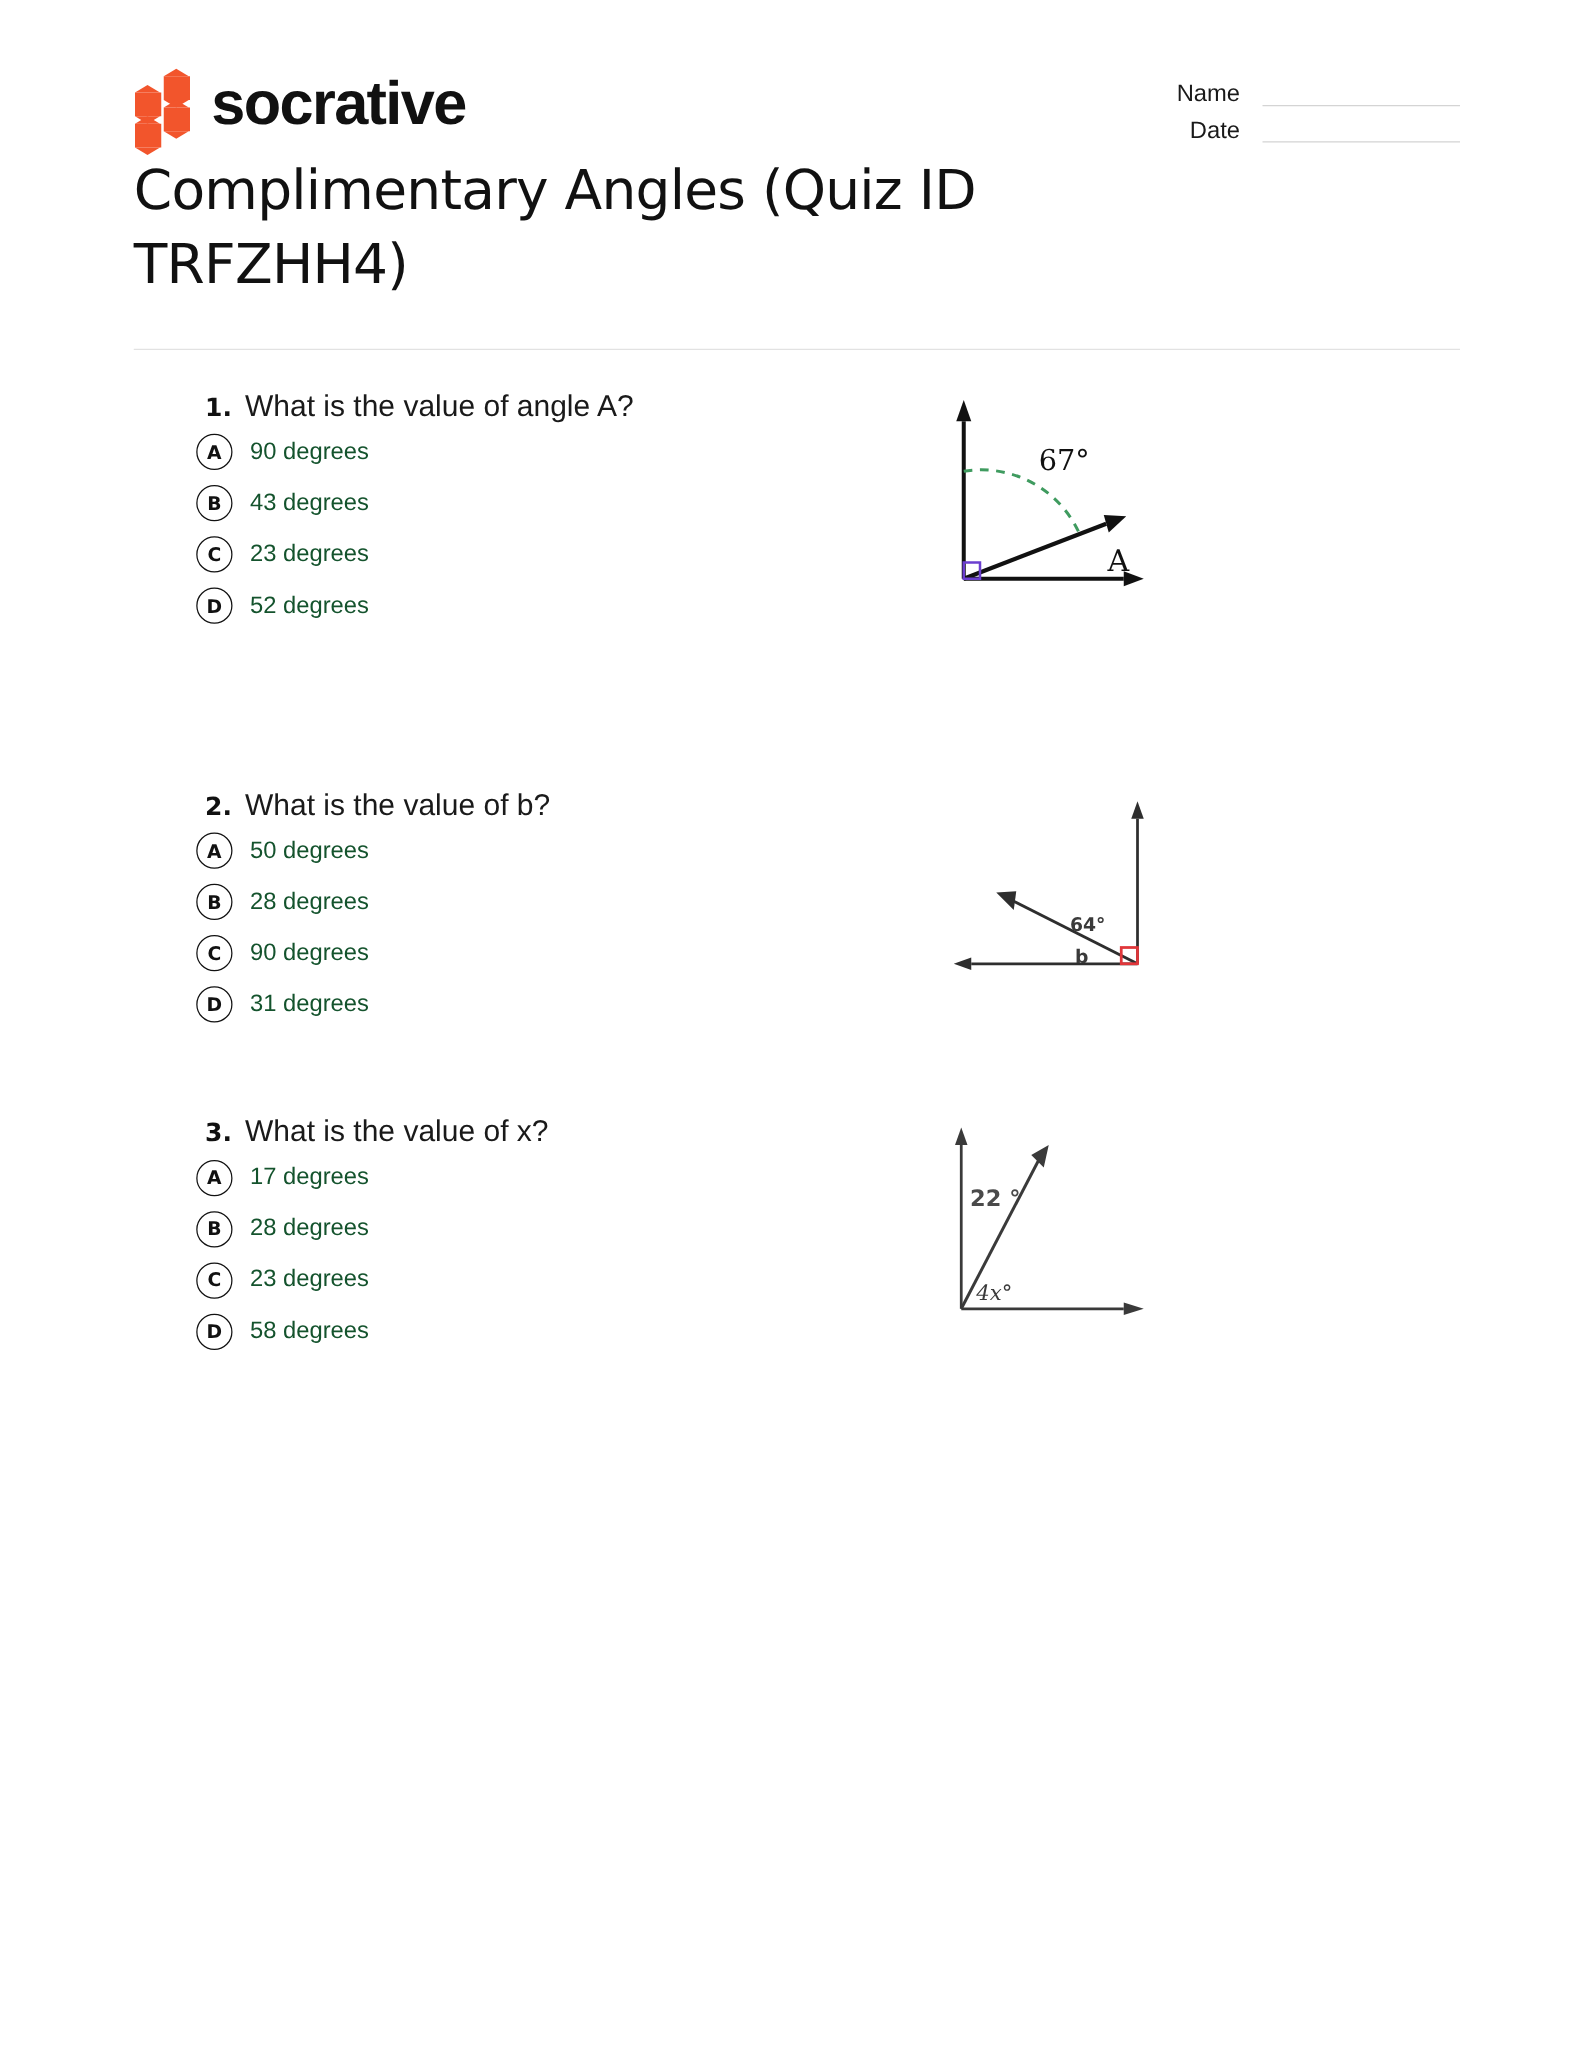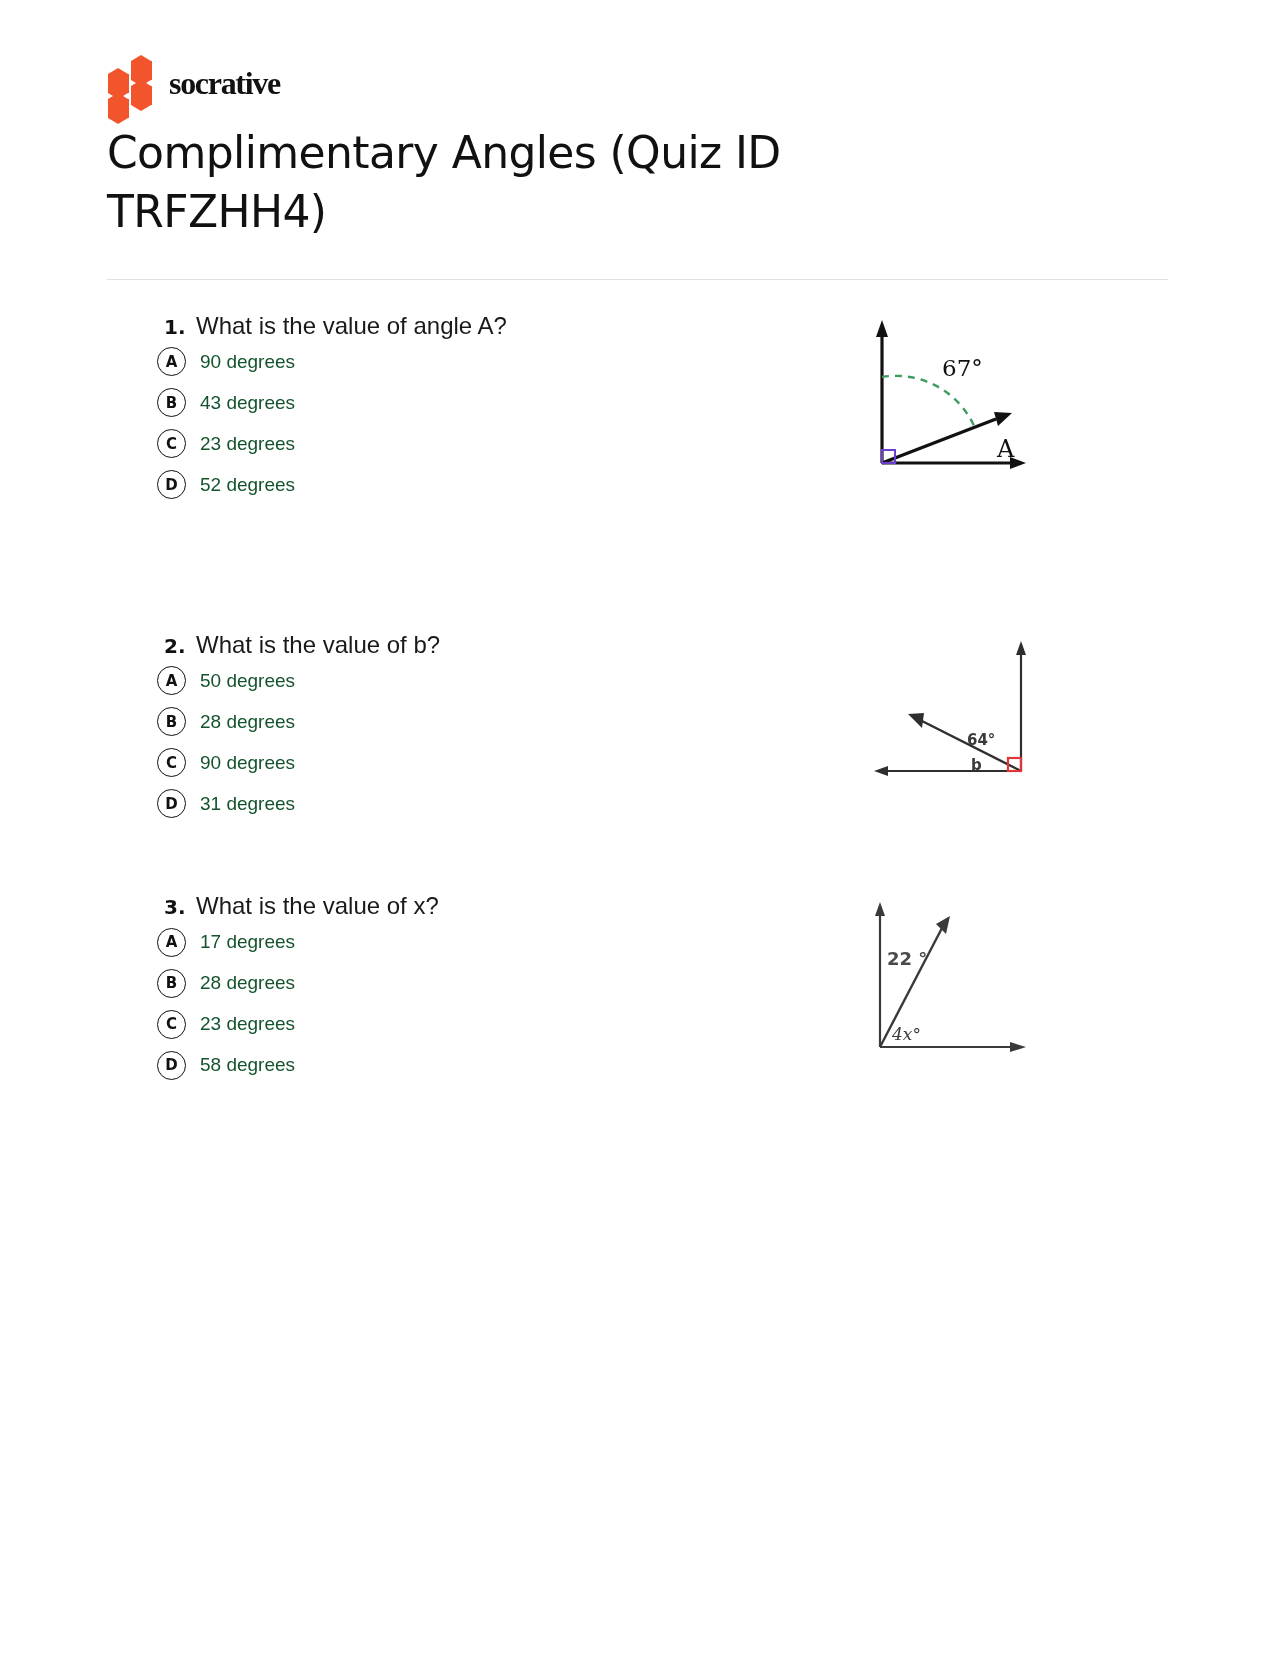--- a/index.html
+++ b/index.html
@@ -62,25 +62,25 @@
   .hex:after {
     top: 100%;
     border-top: 6px solid #f2552c;
   }
   .hex-tr { left: 24px; top: 6px; }
   .hex-ml { left: 1px;  top: 19px; }
   .hex-mr { left: 24px; top: 31px; }
   .hex-bl { left: 1px;  top: 44px; }
 
   .logo-word {
-    font-size: 32px;
+    font-size: 49px;
     font-weight: bold;
     letter-spacing: -1.3px;
     color: #111111;
-    font-family: Liberation Serif, serif;
+    font-family: Liberation Sans, sans-serif;
   }
 
   .id-fields {
     position: absolute;
     right: 0;
     top: 66px;
     width: 300px;
   }
   .field-row {
     display: flex;
@@ -162,21 +162,20 @@
     margin-left: -7px;
     margin-right: 14px;
     color: #111111;
     font-family: "DejaVu Sans", sans-serif;
   }
   .opt-text { font-size: 19px; color: #14532d; }
 
   .q-figure {
     flex: 1;
     display: flex;
-    justify-content: center;
     padding-top: 4px;
   }
   .q1 { margin-bottom: 118px; }
   .q2 { margin-bottom: 60px; }
 </style>
 </head>
 <body>
 
 <div class="page">
 
@@ -185,20 +184,30 @@
     <div class="logo">
       <div class="logo-mark">
         <span class="hex hex-tr"></span>
         <span class="hex hex-ml"></span>
         <span class="hex hex-mr"></span>
         <span class="hex hex-bl"></span>
       </div>
       <div class="logo-word">socrative</div>
     </div>
 
+    <div class="id-fields">
+      <div class="field-row">
+        <span class="field-label">Name</span>
+        <span class="field-line"></span>
+      </div>
+      <div class="field-row">
+        <span class="field-label">Date</span>
+        <span class="field-line"></span>
+      </div>
+    </div>
   </div>
 
   <div class="title-block">
     <h1 class="page-title">Complimentary Angles (Quiz ID TRFZHH4)</h1>
     <div class="score-field">
       <div class="field-row">
         
         
       </div>
     </div>

